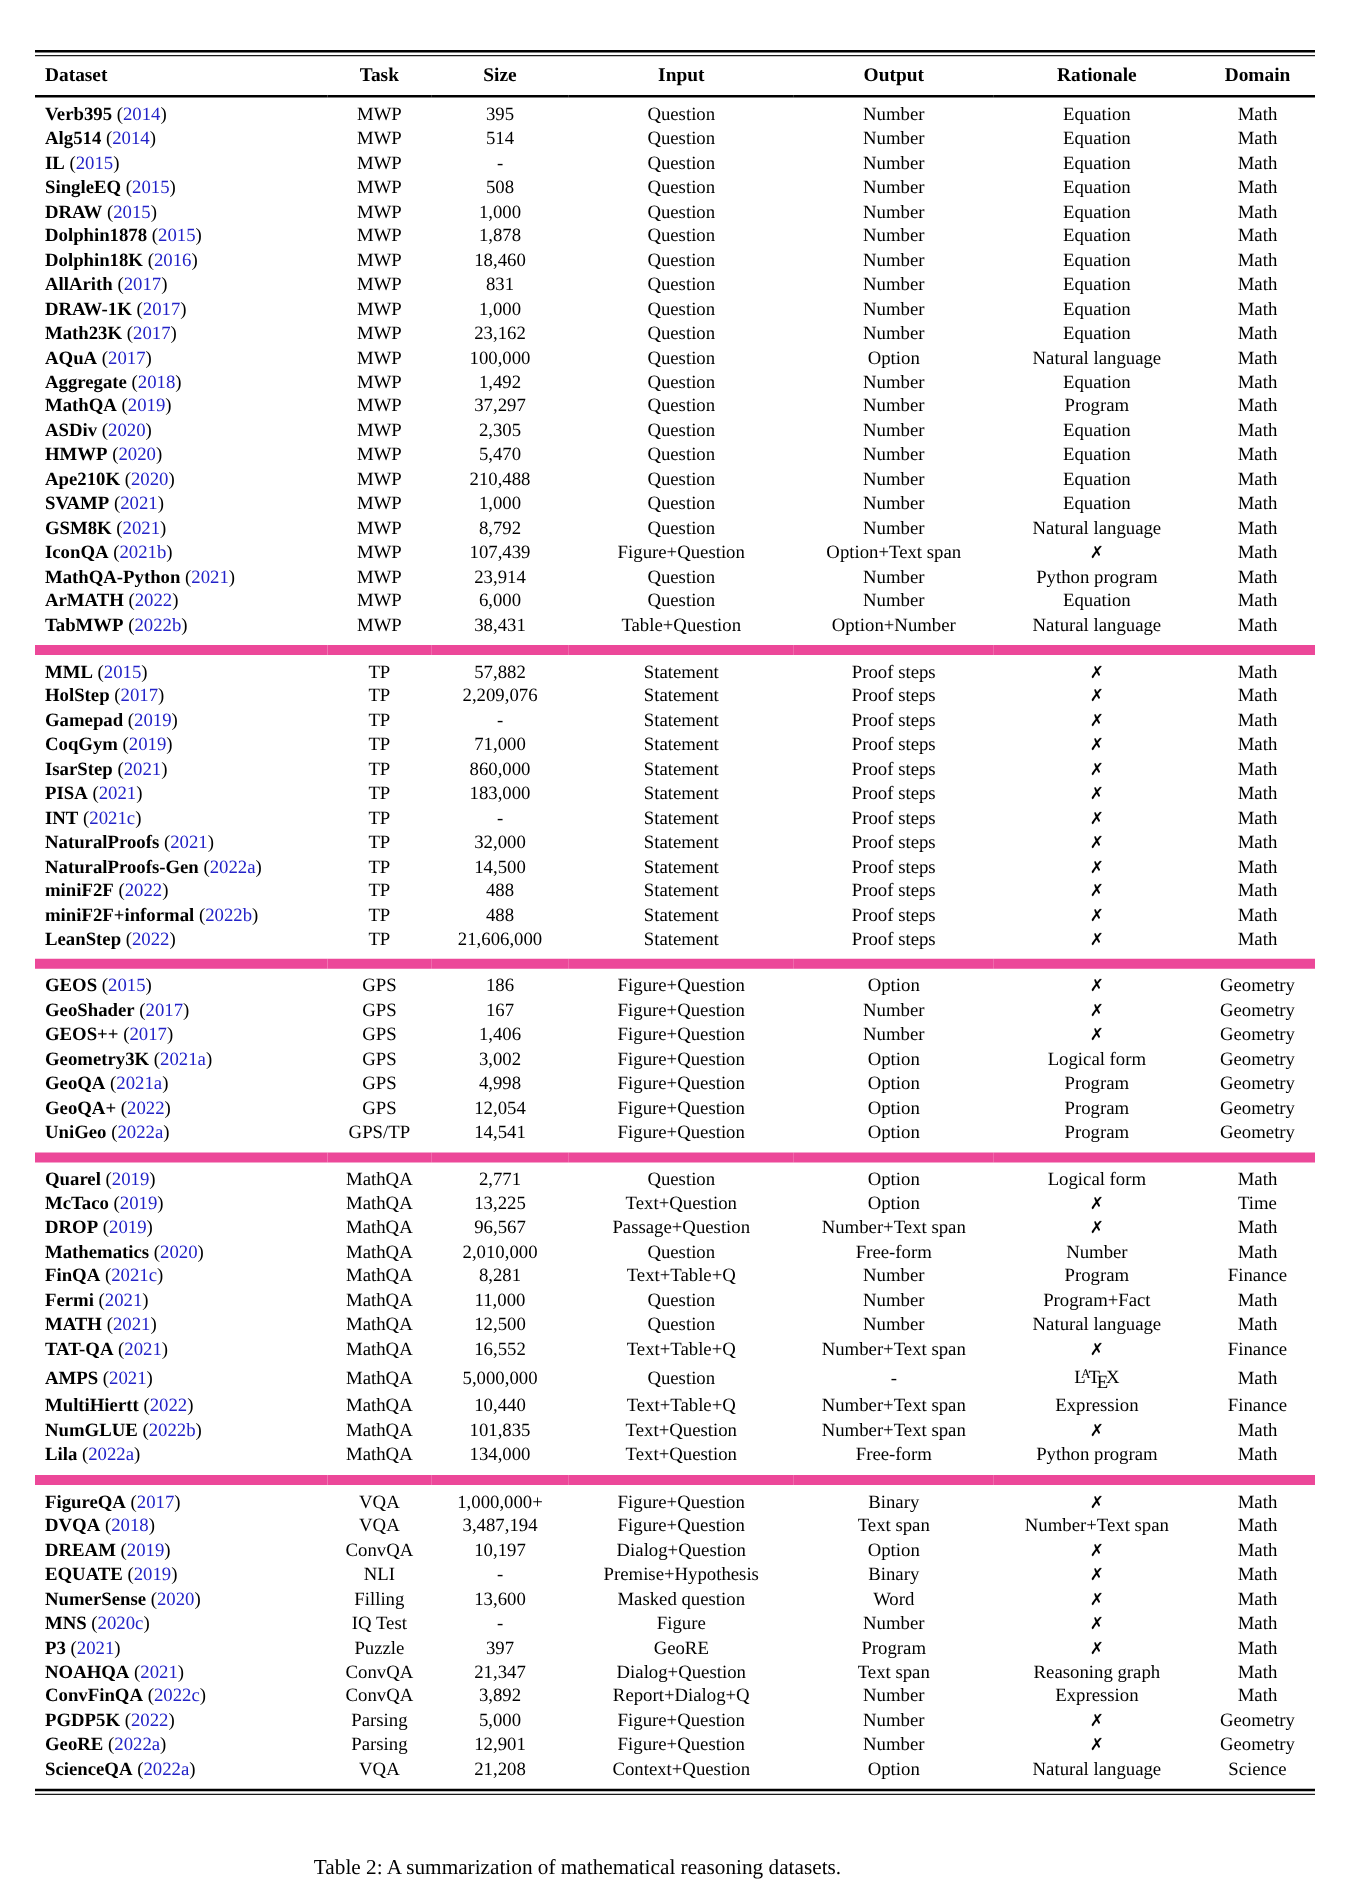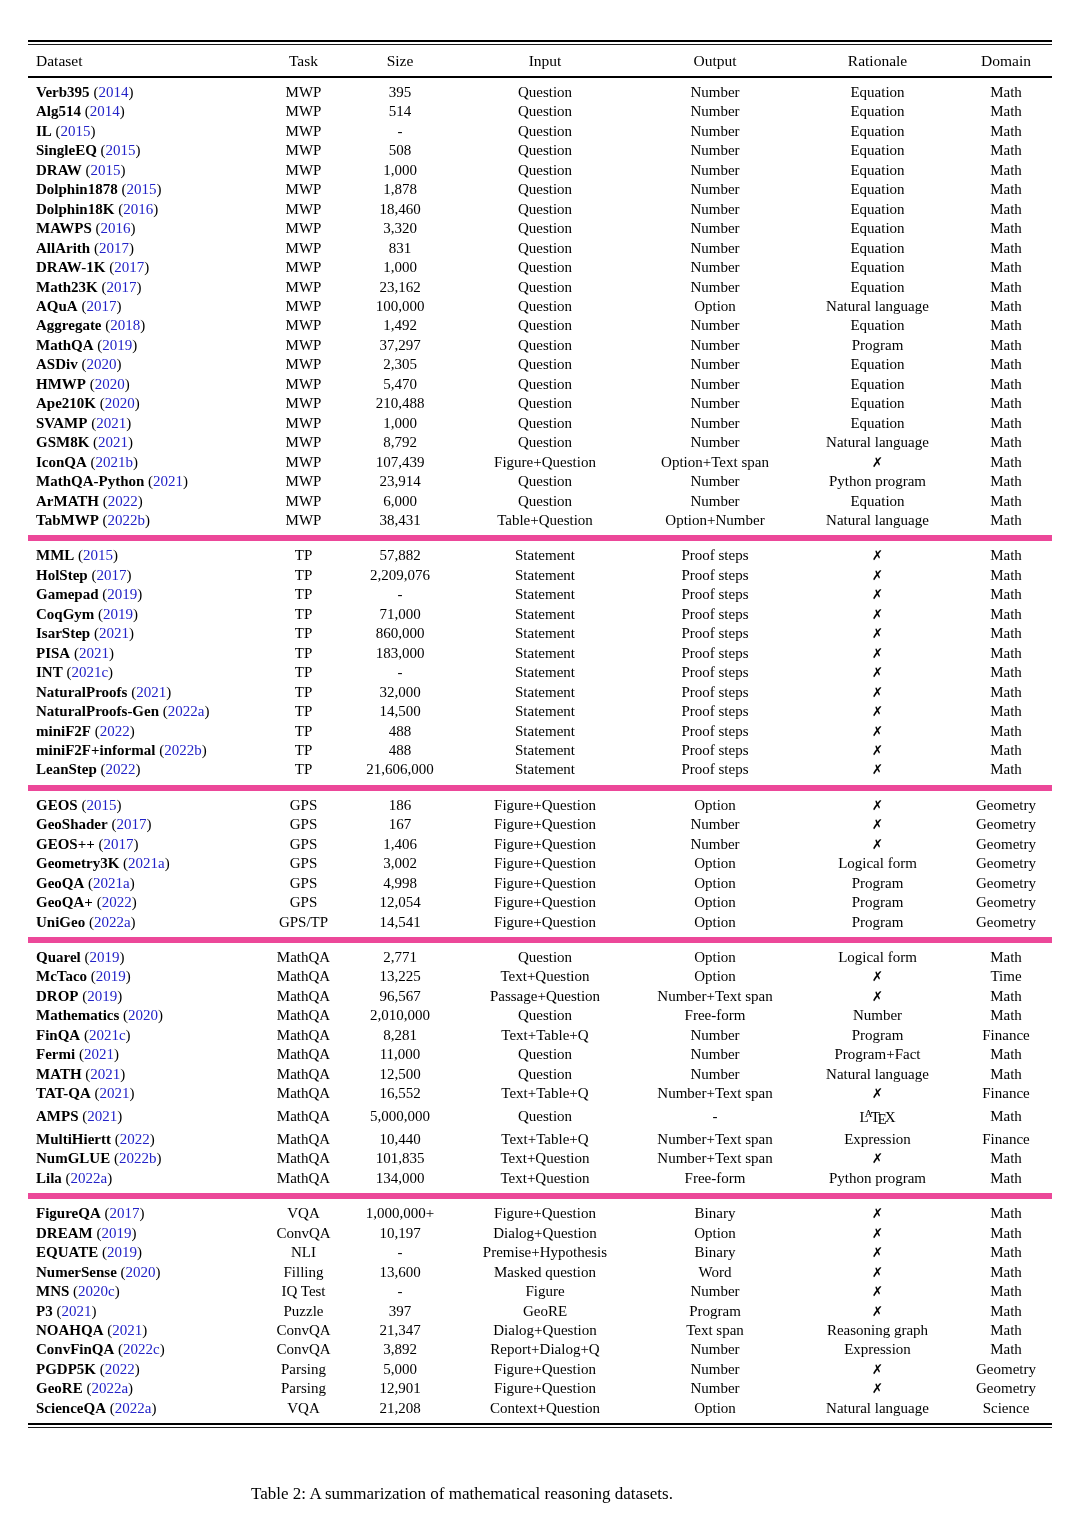--- a/index.html
+++ b/index.html
@@ -16,24 +16,24 @@
 
   
   .dbl { height:2px; border-top:2px solid #000; border-bottom:1px solid #1a1a1a; }
 
   table {
     width:1024px;
     border-collapse:collapse;
     table-layout:fixed;
   }
   thead { border-bottom:2px solid #000; }
-  tbody + tbody { border-top:6px solid #ec4899; }
+  tbody + tbody { border-top:8px solid #ec4899; }
 
   th {
-    font-weight:normal;
+    font-weight:bold;
     font-size:15.5px;
     text-align:center;
     padding:7px 0 6px 0;
     white-space:nowrap;
   }
   th.left { text-align:left; padding-left:8px; }
 
   td {
     font-size:15px;
     line-height:19.45px;
@@ -146,29 +146,20 @@
           <tr>
             <td class="left"><span class="nm">Dolphin18K</span> (<span class="yr">2016</span>)</td>
             <td>MWP</td>
             <td>18,460</td>
             <td>Question</td>
             <td>Number</td>
             <td>Equation</td>
             <td>Math</td>
           </tr>
           <tr>
-            <td class="left"><span class="nm">MAWPS</span> (<span class="yr">2016</span>)</td>
-            <td>MWP</td>
-            <td>3,320</td>
-            <td>Question</td>
-            <td>Number</td>
-            <td>Equation</td>
-            <td>Math</td>
-          </tr>
-          <tr>
             <td class="left"><span class="nm">AllArith</span> (<span class="yr">2017</span>)</td>
             <td>MWP</td>
             <td>831</td>
             <td>Question</td>
             <td>Number</td>
             <td>Equation</td>
             <td>Math</td>
           </tr>
           <tr>
             <td class="left"><span class="nm">DRAW-1K</span> (<span class="yr">2017</span>)</td>
@@ -583,20 +574,29 @@
           </tr>
         </tbody>
         <tbody>
           <tr>
             <td class="left"><span class="nm">FigureQA</span> (<span class="yr">2017</span>)</td>
             <td>VQA</td>
             <td>1,000,000+</td>
             <td>Figure+Question</td>
             <td>Binary</td>
             <td><span class="cross">✗</span></td>
+            <td>Math</td>
+          </tr>
+          <tr>
+            <td class="left"><span class="nm">DVQA</span> (<span class="yr">2018</span>)</td>
+            <td>VQA</td>
+            <td>3,487,194</td>
+            <td>Figure+Question</td>
+            <td>Text span</td>
+            <td>Number+Text span</td>
             <td>Math</td>
           </tr>
           <tr>
             <td class="left"><span class="nm">DREAM</span> (<span class="yr">2019</span>)</td>
             <td>ConvQA</td>
             <td>10,197</td>
             <td>Dialog+Question</td>
             <td>Option</td>
             <td><span class="cross">✗</span></td>
             <td>Math</td>

